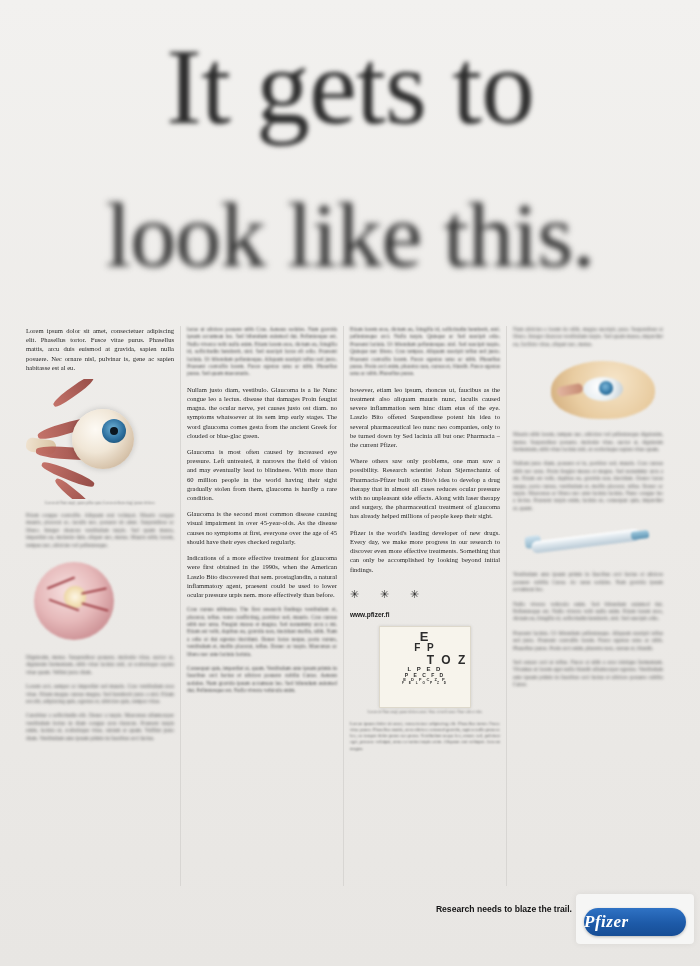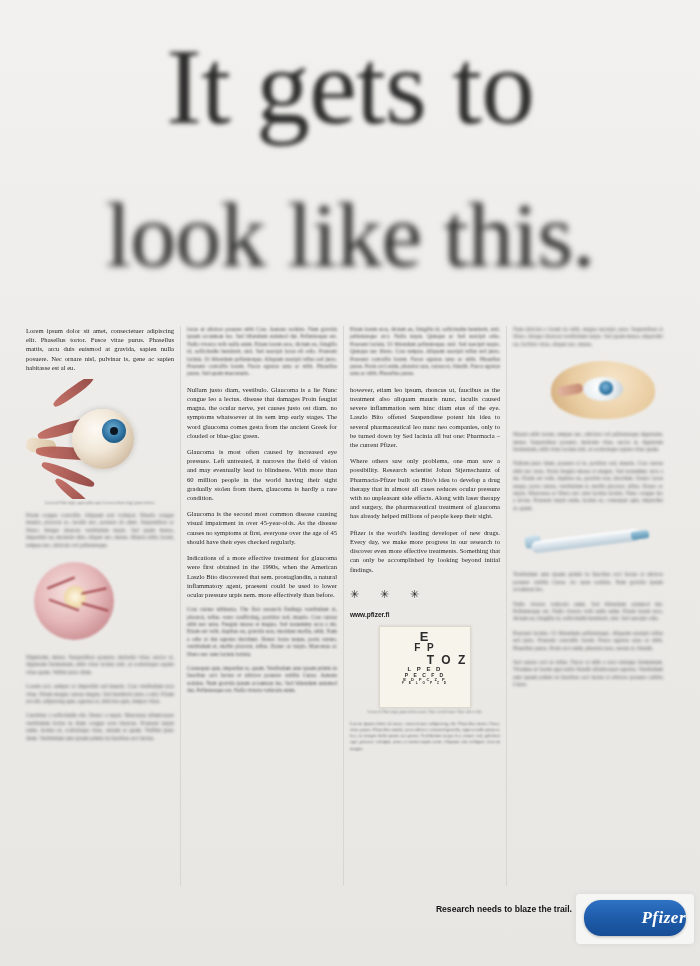--- a/index.html
+++ b/index.html
@@ -336,27 +336,27 @@
     font-weight: bold;
     color: #141414;
     filter: blur(0.15px);
     white-space: nowrap;
   }
   .pfizer-logo {
     position: absolute;
     right: 14px;
     bottom: 30px;
     width: 102px;
-    height: 36px;
+    height: 28px;
     border-radius: 17px;
     background: linear-gradient(180deg,#2f72c4 0%, #1d5aa8 55%, #164d95 100%);
     box-shadow: 0 1px 3px rgba(0,0,0,0.25);
     display: flex;
     align-items: center;
-    justify-content: flex-end;
+    justify-content: flex-start;
   }
   .pfizer-logo .wordmark {
     font-family: "Liberation Serif", serif;
     font-style: italic;
     font-weight: bold;
     font-size: 17px;
     color: #ffffff;
     letter-spacing: 0.5px;
     filter: blur(0.2px);
   }

